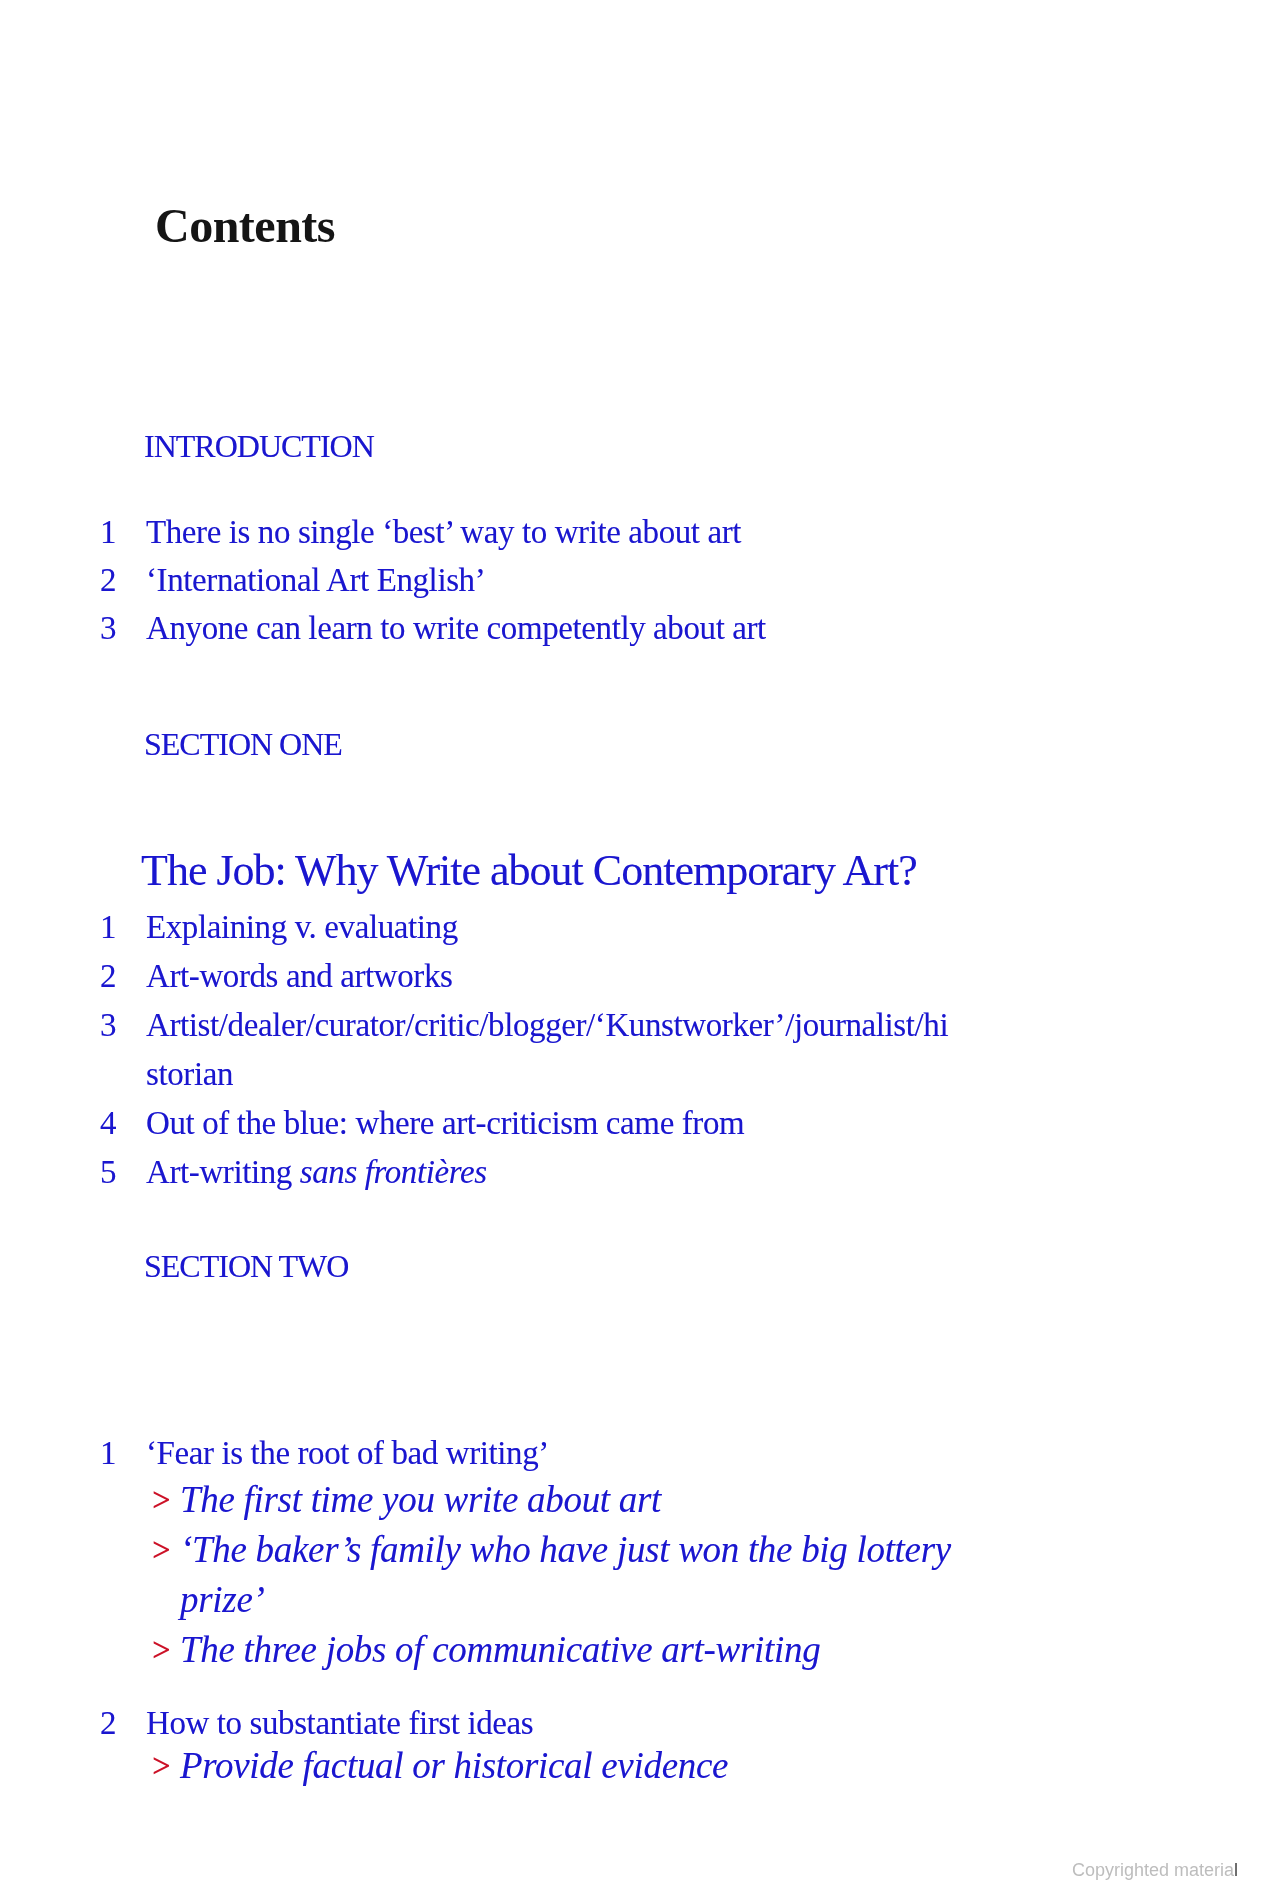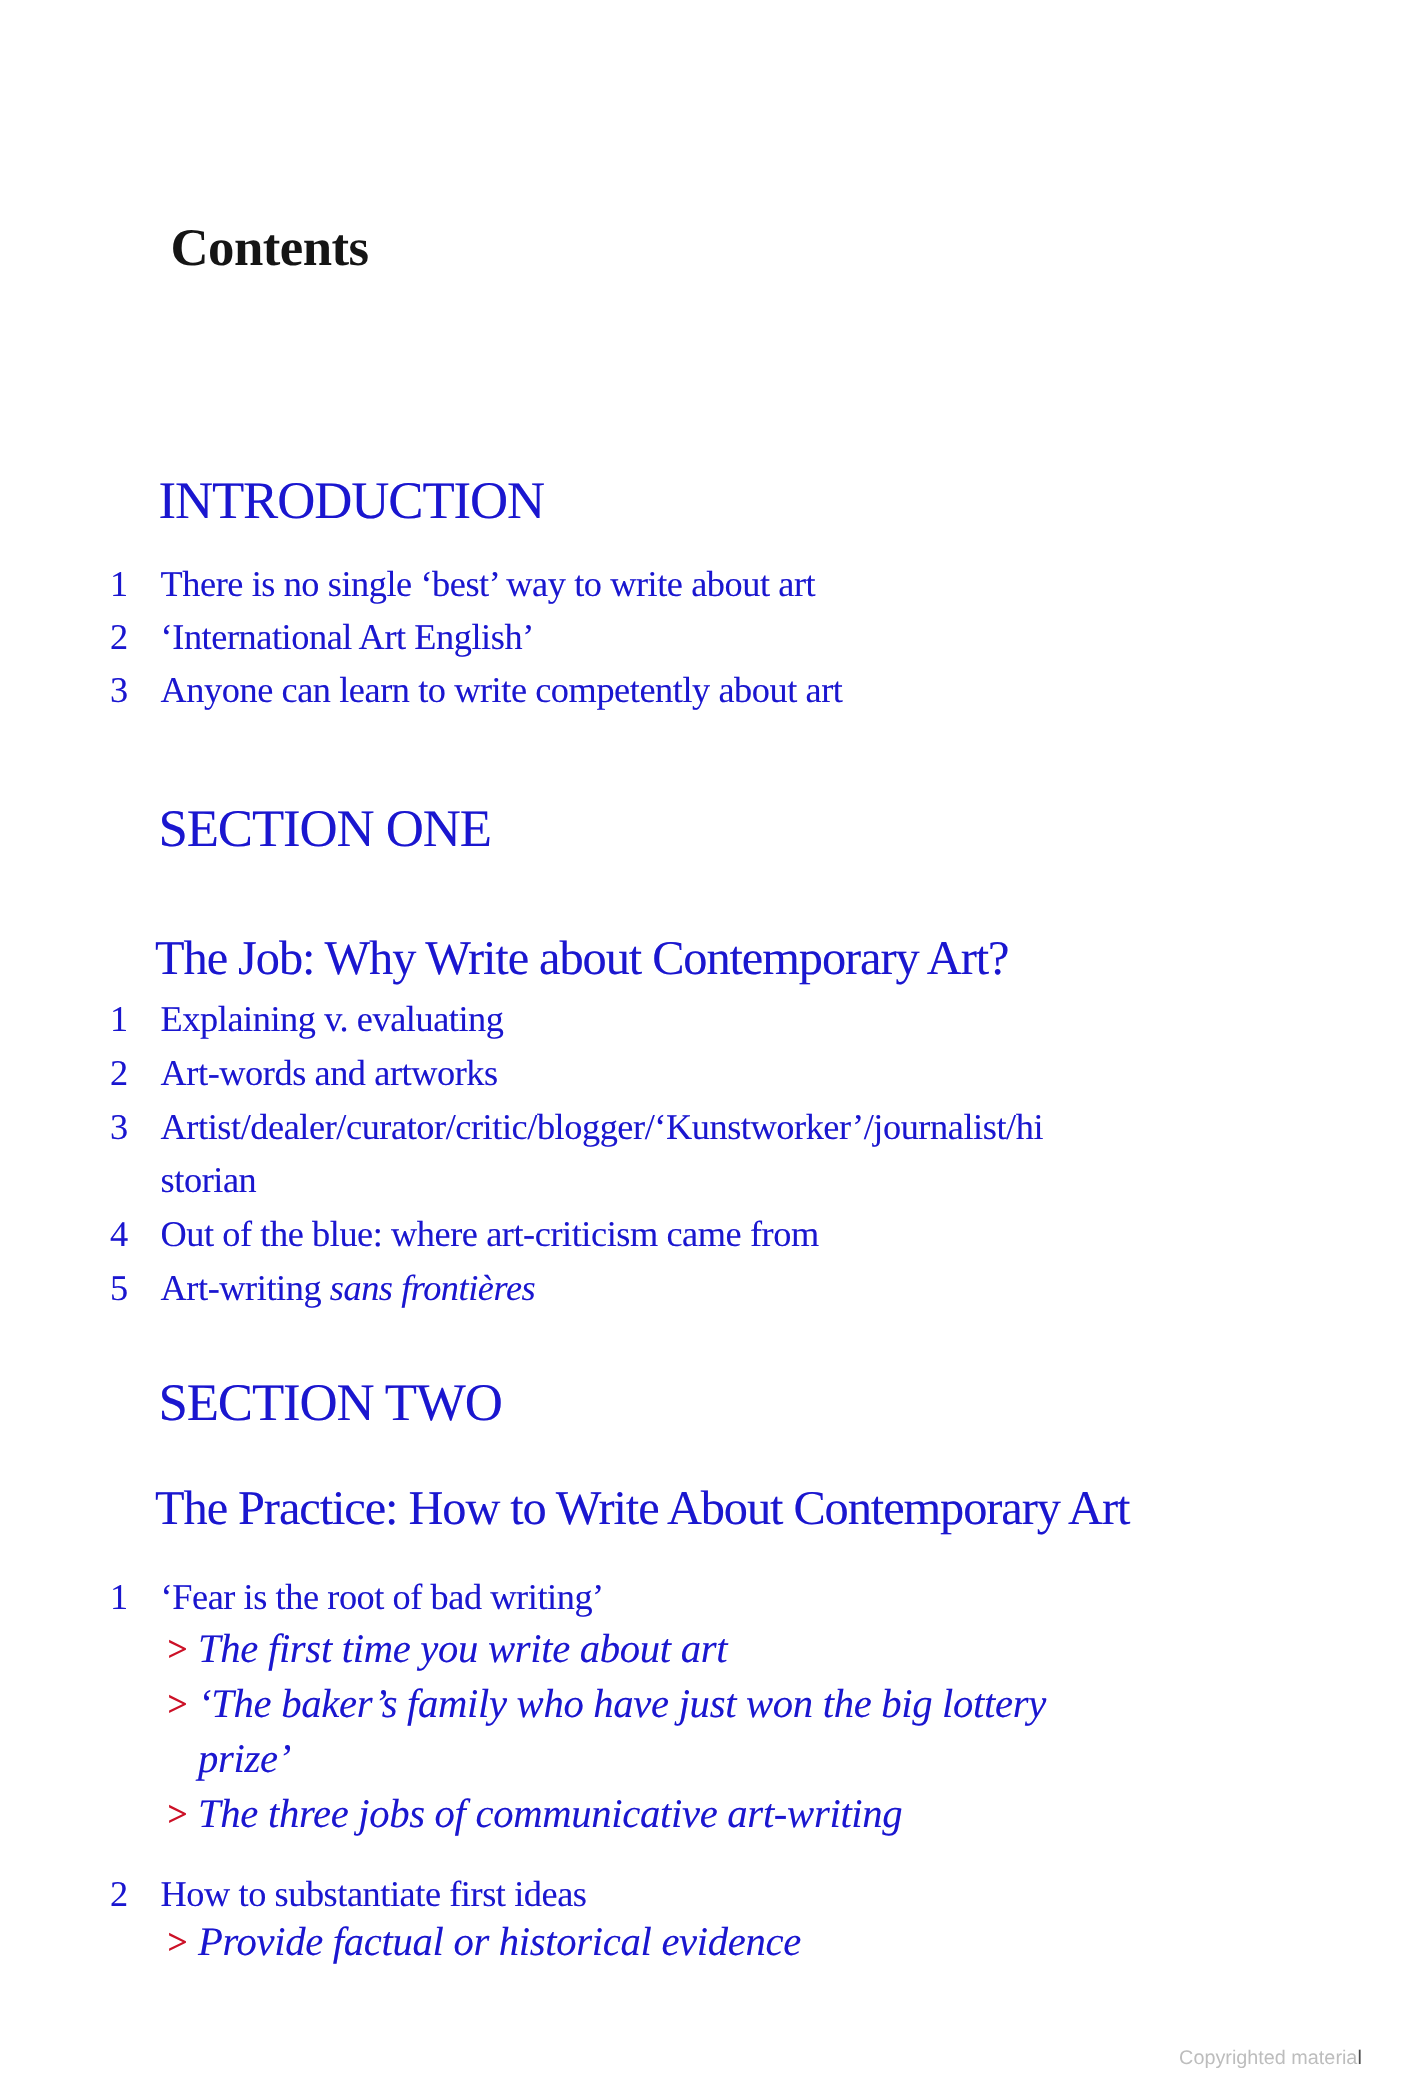--- a/index.html
+++ b/index.html
@@ -18,21 +18,21 @@
   .page{position:relative;width:1280px;height:1894px;background:#ffffff;}
 
   .contents-title{
     position:absolute;left:155px;top:200px;
     font-size:48px;line-height:1.1;color:var(--ink);
     letter-spacing:-0.5px;
   }
 
   .section-heading{
     position:absolute;left:144px;
-    font-size:48px;line-height:1.15;color:var(--blue);
+    font-size:32px;line-height:1.15;color:var(--blue);
     letter-spacing:-1px;
     text-shadow:0 0 0.6px rgba(60,60,220,0.45);
   }
   .heading-intro{top:428px;}
   .heading-s1{top:726px;}
   .heading-s2{top:1248px;}
 
   .section-subtitle{
     position:absolute;left:141px;
     font-size:44px;line-height:1.15;color:var(--blue);
@@ -130,21 +130,20 @@
       <span class="toc-num">4</span>
       <span class="toc-title">Out of the blue: where art-criticism came from</span>
     </div>
     <div class="toc-row">
       <span class="toc-num">5</span>
       <span class="toc-title"><span>Art-writing </span><span class="italic-part">sans frontières</span></span>
     </div>
   </div>
 
   <div class="section-heading heading-s2">SECTION TWO</div>
-  <div class="section-subtitle subtitle-s2">The Practice: How to Write About Contemporary Art</div>
 
   <div class="toc-row single row-s2-item1">
     <span class="toc-num">1</span>
     <span class="toc-title">‘Fear is the root of bad writing’</span>
   </div>
 
   <div class="bullet-list bullets-item1">
     <div class="bullet-row">
       <span class="bullet-marker">&gt;</span>
       <span class="bullet-text">The first time you write about art</span>

